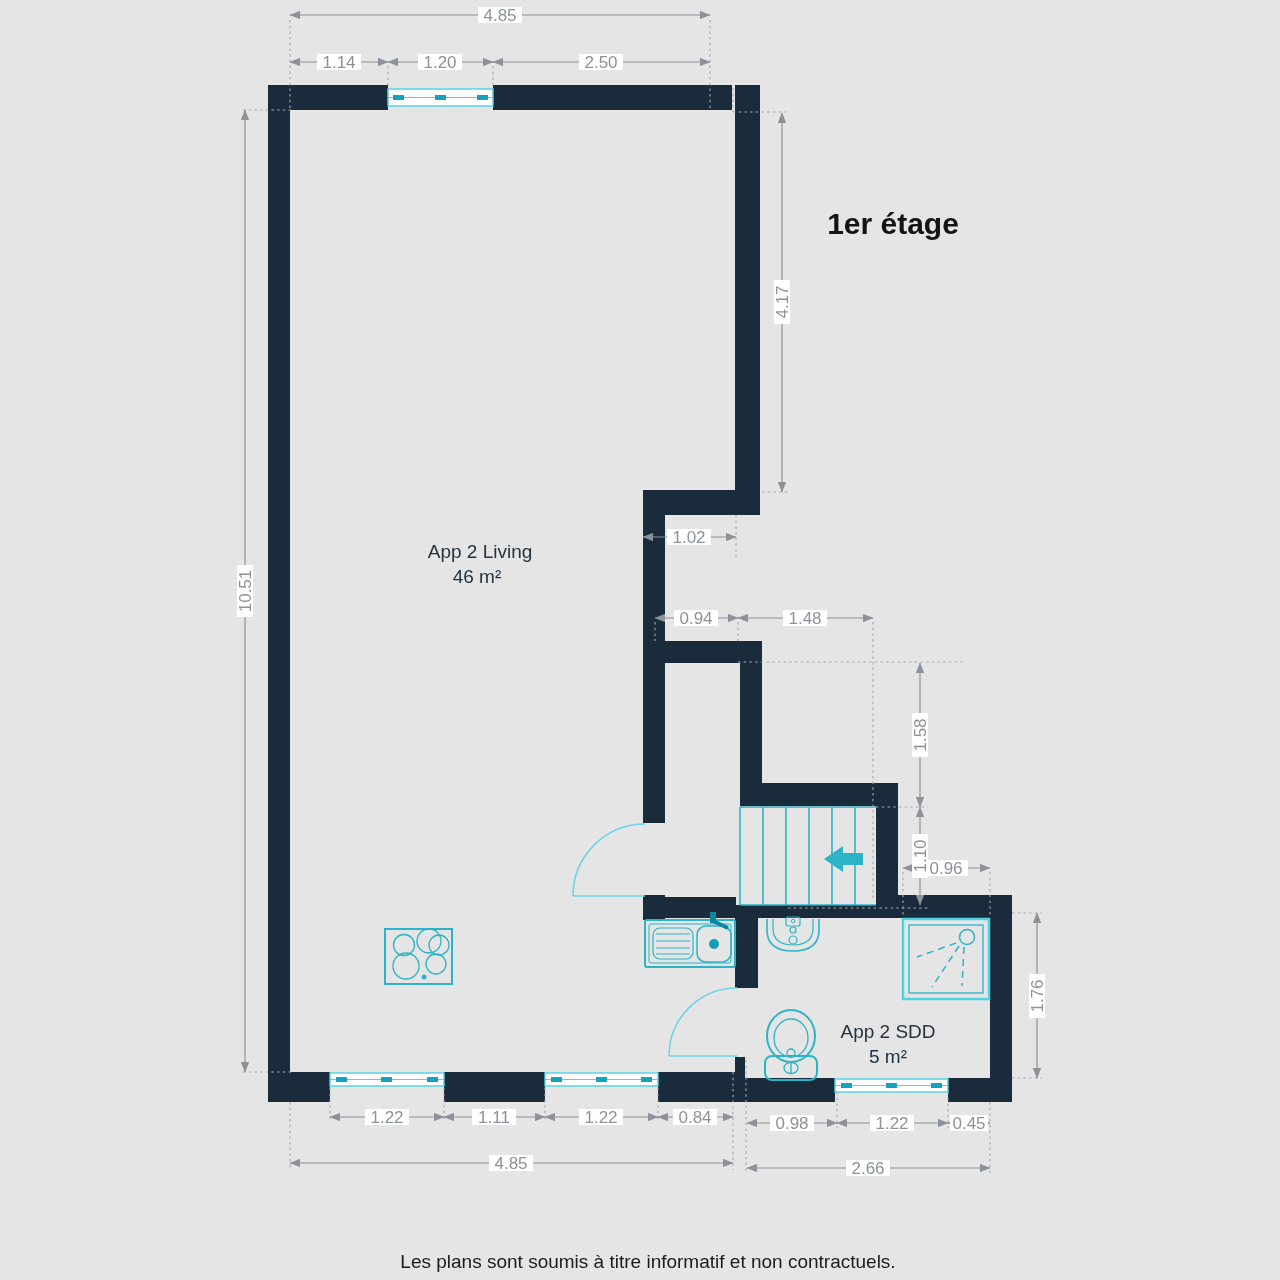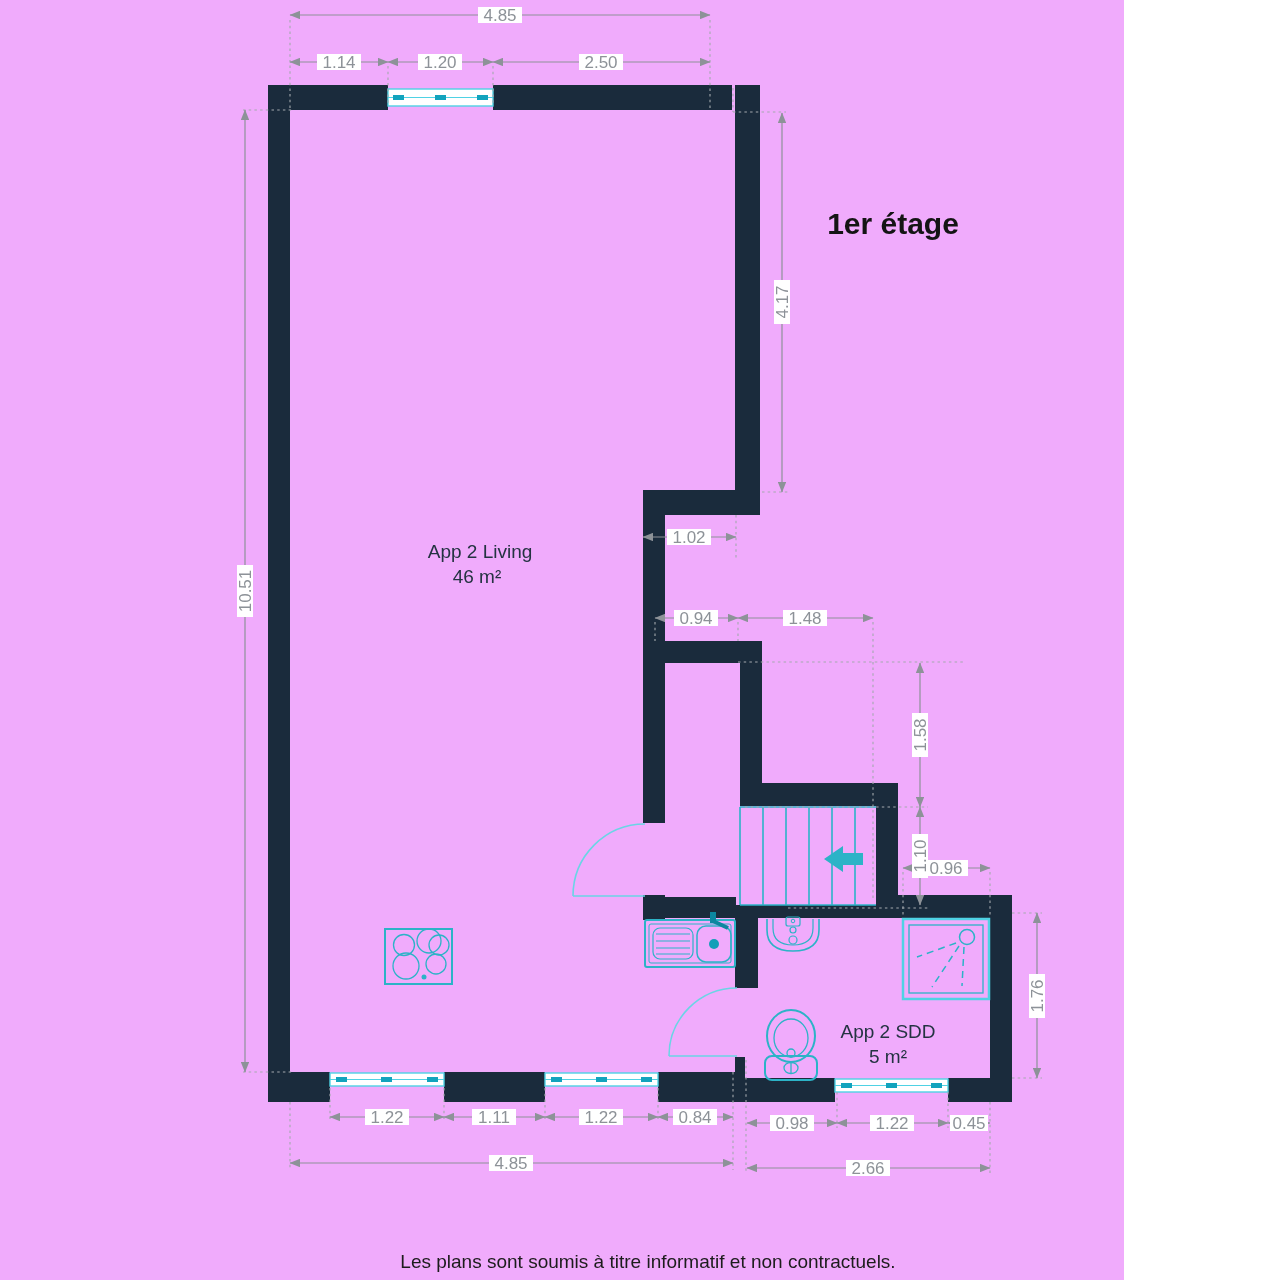--- a/index.html
+++ b/index.html
@@ -1,16 +1,16 @@
 <!DOCTYPE html>
 <html><head>
 <meta charset="utf-8">
 <style>
   html,body { margin:0; padding:0; background:#ffffff; }
-  .canvas { position:relative; width:1124px; height:1280px; background:#f0abfc; overflow:hidden; }
+  .canvas { position:relative; width:1280px; height:1280px; background:#e5e5e5; overflow:hidden; }
   svg text { font-family:"Liberation Sans", sans-serif; }
   .wall { fill:#1a2b3c; }
   .dl  { stroke:#8d9298; stroke-width:1.2; }
   .ext { stroke:#a4a9ae; stroke-width:1.1; stroke-dasharray:2.5 3.2; fill:none; }
   .db  { fill:#ffffff; }
   .dt  { font-size:17px; fill:#8d9298; text-anchor:middle; dominant-baseline:central; }
   .room { font-size:19px; fill:#243342; text-anchor:middle; dominant-baseline:central; }
   .title { font-size:30px; font-weight:bold; fill:#141414; text-anchor:middle; }
   .footer { font-size:19px; fill:#1c1c1c; text-anchor:middle; }
   .fx  { stroke:#2cb3c7; fill:none; }

